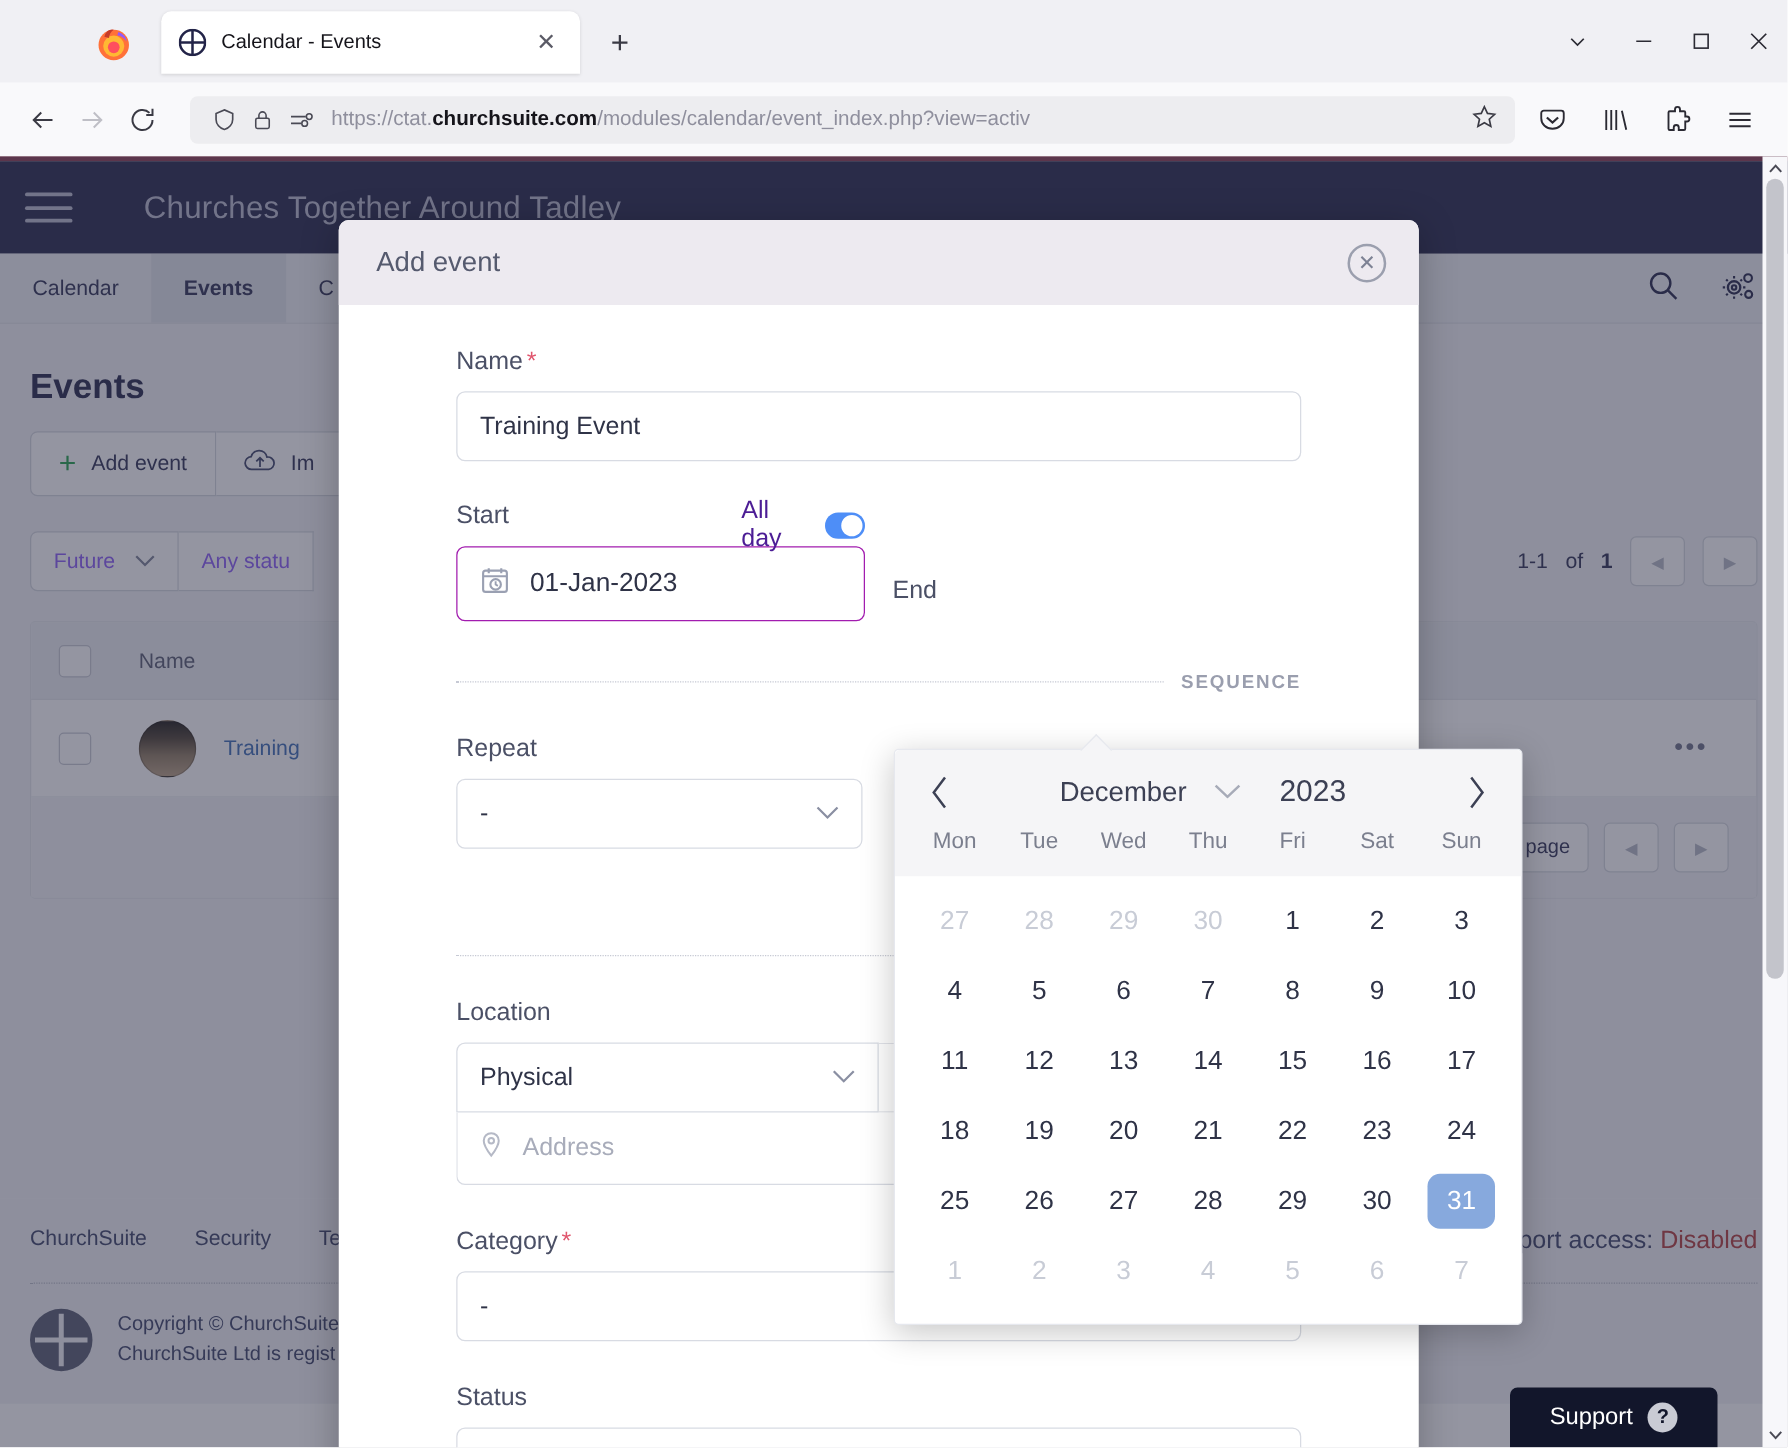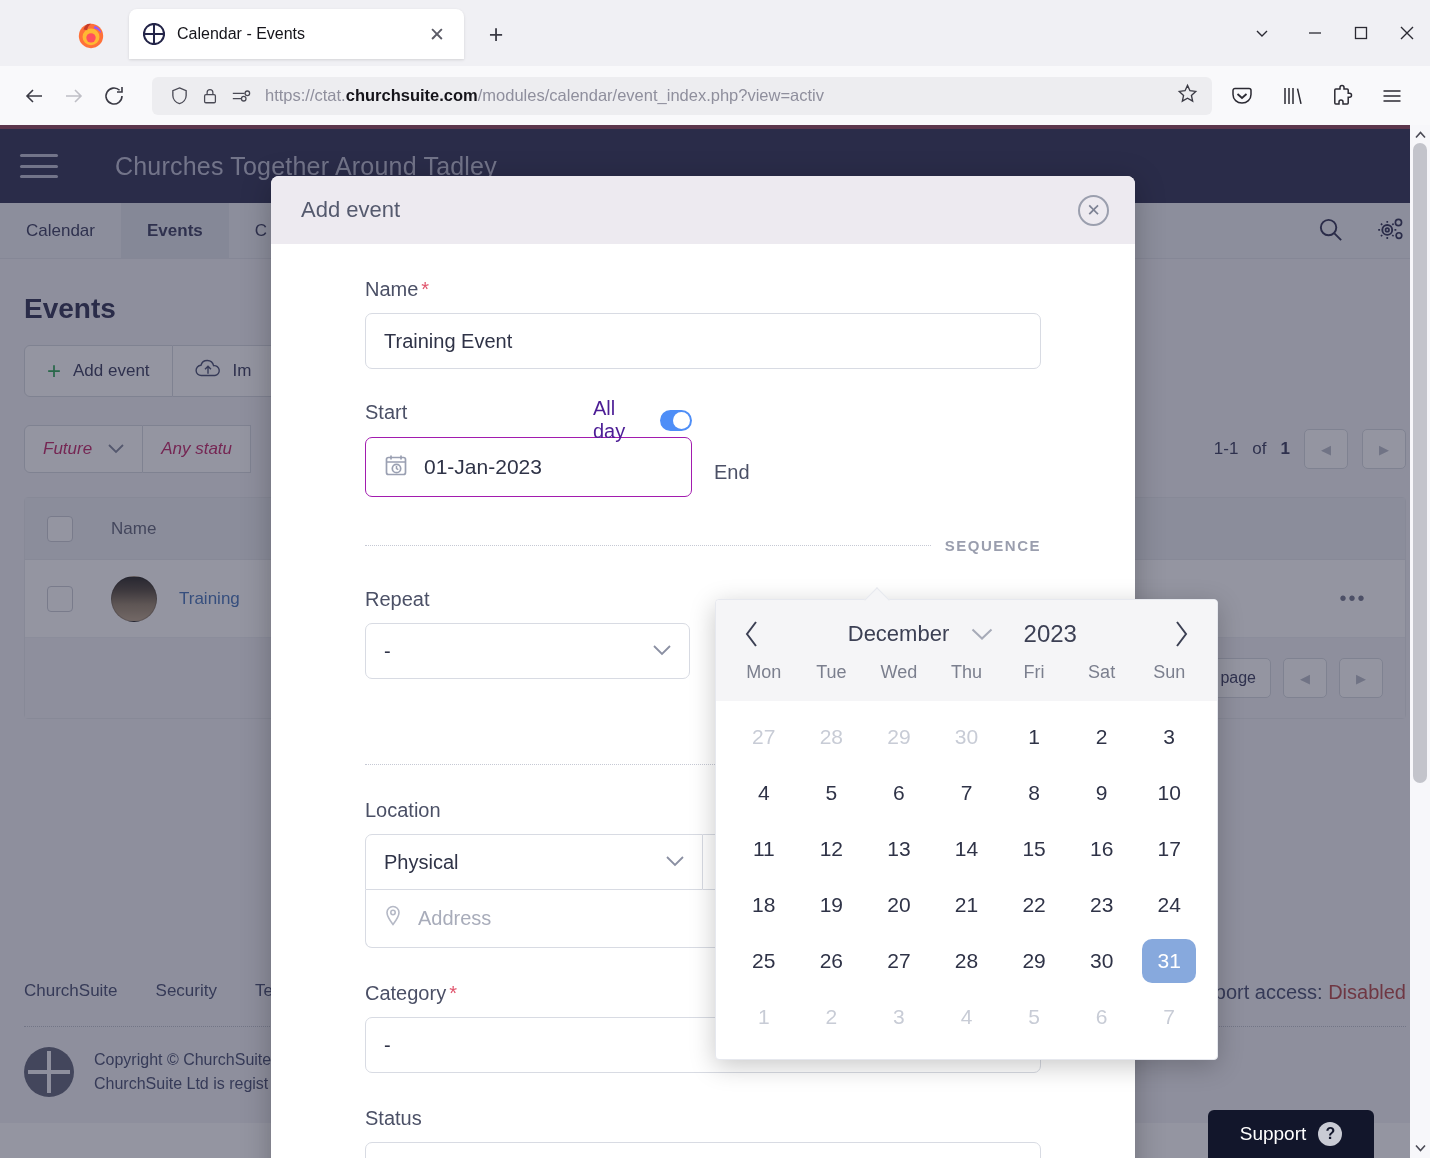--- a/index.html
+++ b/index.html
@@ -114,21 +114,21 @@
     display:flex; align-items:center; gap:12px; padding:0 22px;
     font-size:17px; color:#2c2f52;
   }
   .btn-group .btn-outline:first-child { border-radius:6px 0 0 6px; }
   .btn-group .btn-outline + .btn-outline { border-left:none; }
   .plus-green { color:#21a14a; font-size:24px; line-height:1; font-weight:400; }
 
   .filter-row { display:flex; align-items:center; margin-top:28px; position:relative; }
   .select-pill {
     height:48px; border:1px solid #d4d7de; background:#fff; display:flex; align-items:center;
-    padding:16px 18px; gap:16px; font-size:17px; color:#be185d;font-style:italic;
+    padding:16px 18px; gap:16px; font-size:17px; color:#8b5cf6;
   }
   .select-pill:first-child { border-radius:6px 0 0 6px; }
   .select-pill + .select-pill { border-left:none; }
   .pagination {
     margin-left:auto; display:flex; align-items:center; gap:14px;
     font-size:17px; color:#2c2f52;
   }
   .pagination b { font-weight:700; }
   .pag-btn {
     width:44px; height:40px; border:1px solid #d4d7de; background:#fff; border-radius:5px;

